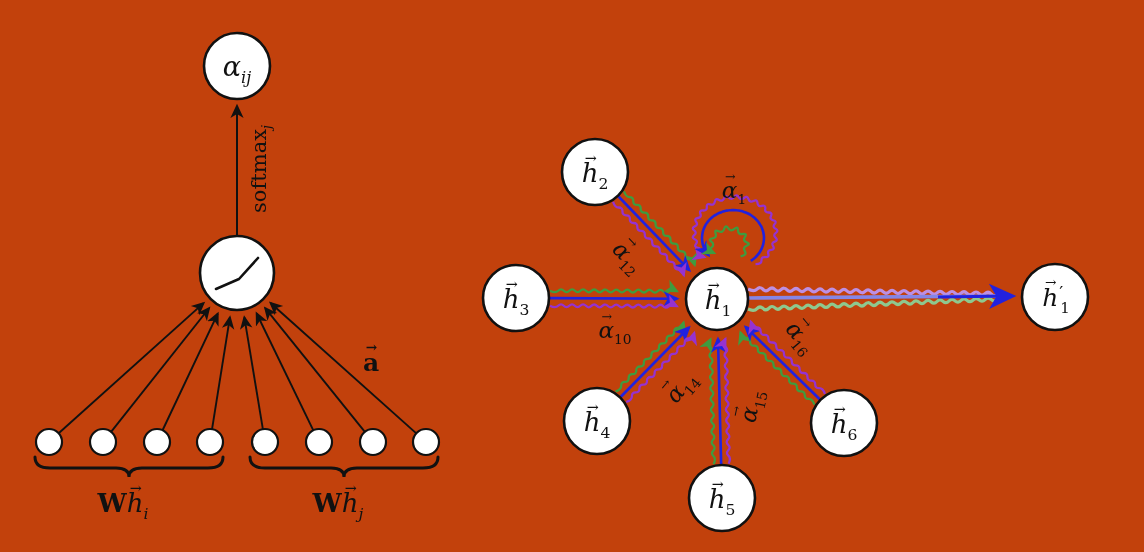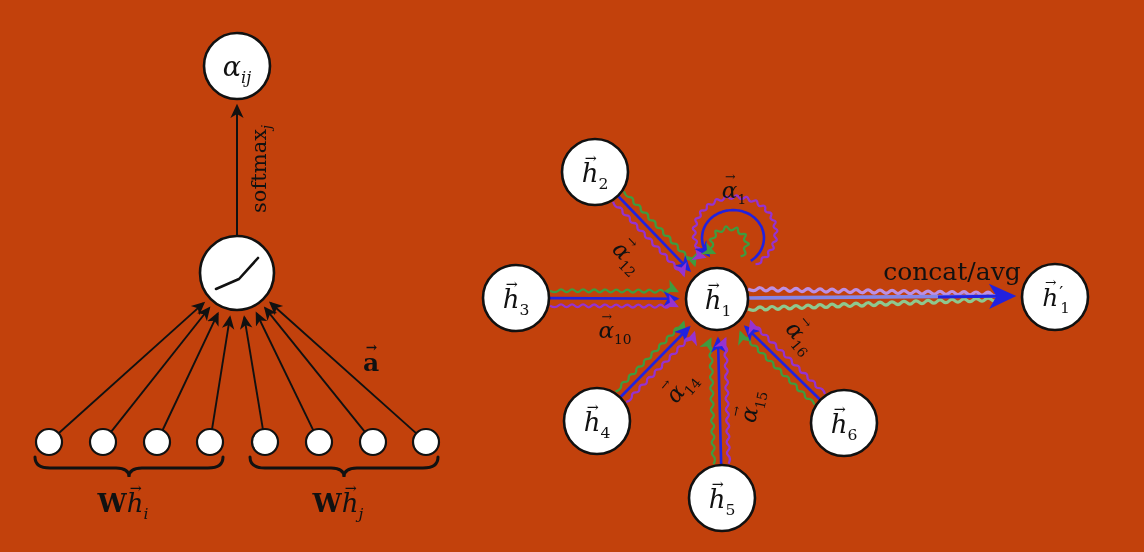--- a/index.html
+++ b/index.html
@@ -127,14 +127,13 @@
   <div class="label rot46" style="left:628px;top:257px;font-size:23px;"><span class="vec"><span class="arr">→</span><span>α</span></span><sub>12</sub></div>
 
   <div class="label" style="left:615px;top:330px;font-size:23px;"><span class="vec"><span class="arr">→</span><span>α</span></span><sub>10</sub></div>
 
   <div class="label rotm50" style="left:681px;top:387px;font-size:23px;"><span class="vec"><span class="arr">→</span><span>α</span></span><sub>14</sub></div>
 
   <div class="label rotm78" style="left:751px;top:406px;font-size:23px;"><span class="vec"><span class="arr">→</span><span>α</span></span><sub>15</sub></div>
 
   <div class="label rot50" style="left:801px;top:337px;font-size:23px;"><span class="vec"><span class="arr">→</span><span>α</span></span><sub>16</sub></div>
 
-  <div class="label rm" style="left:952px;top:271px;font-size:25px;">concat/avg</div>
 </div>
 
 </body></html>

